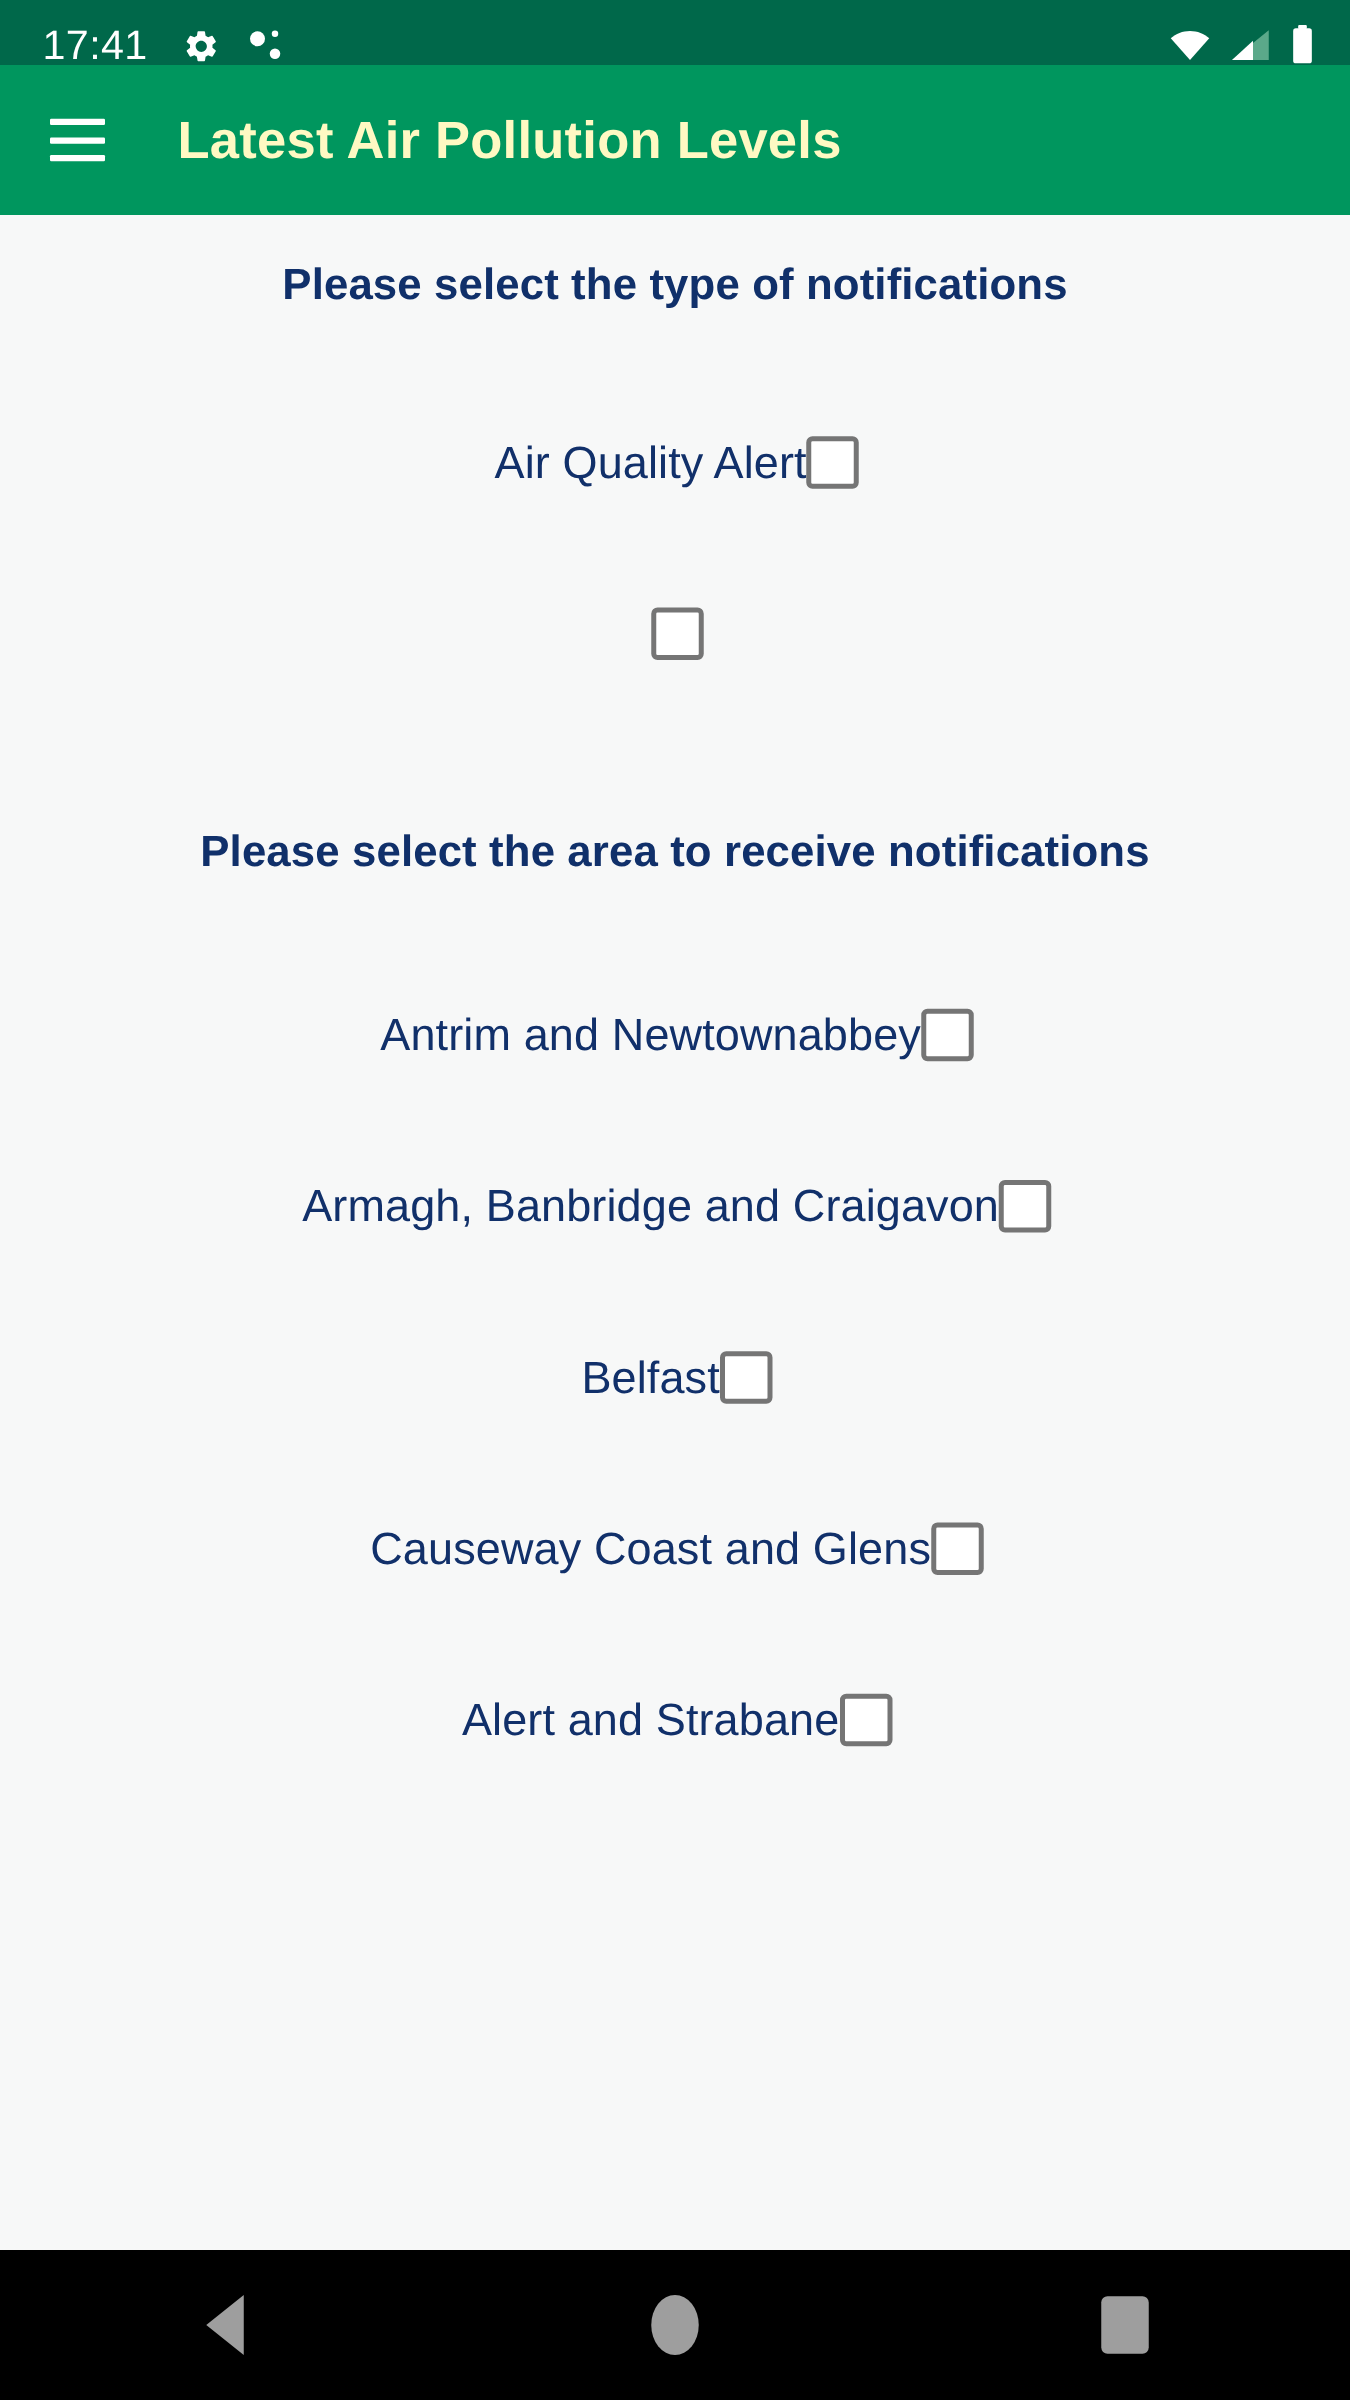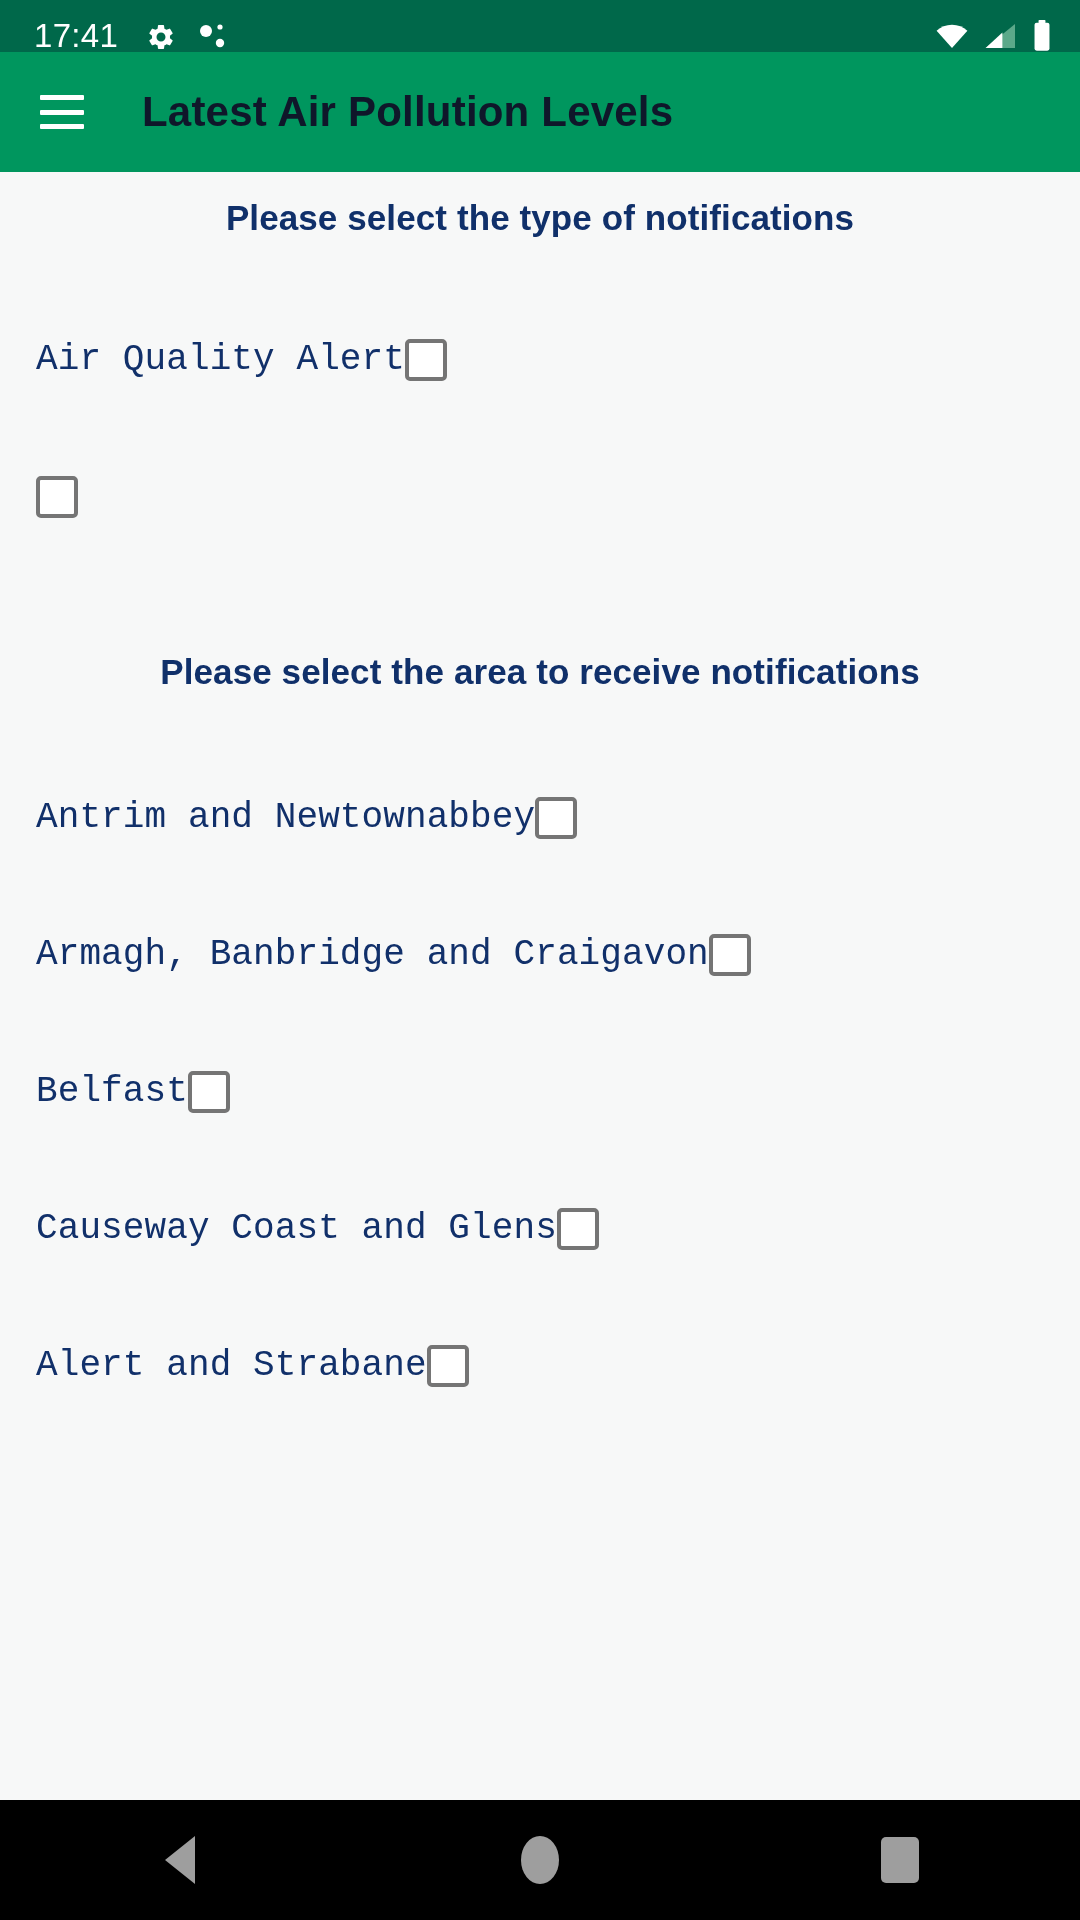--- a/index.html
+++ b/index.html
@@ -63,21 +63,21 @@
     flex: 0 0 auto;
   }
   .hamburger span {
     display: block;
     height: 5px;
     width: 100%;
     background: #ffffff;
     border-radius: 1px;
   }
   .app-title {
-    color: #0f172a;
+    color: #fef9c3;
     font-size: 42px;
     font-weight: 700;
     margin-left: 58px;
     letter-spacing: 0.2px;
     white-space: nowrap;
   }
 
   
   .content {
     position: absolute;
@@ -90,30 +90,29 @@
   }
 
   .section-heading {
     text-align: center;
     color: #10306a;
     font-size: 35px;
     font-weight: 700;
     letter-spacing: 0.1px;
     white-space: nowrap;
   }
-  .heading-one { padding-top: 26px; }
+  .heading-one { padding-top: 36px; }
   .heading-two { padding-top: 87px; }
 
   .option-row {
     display: flex;
     align-items: center;
-    justify-content: flex-start;
+    justify-content: center;
     padding: 0 33px 0 36px;
     height: 137px;
-    font-family: Liberation Mono, monospace;
   }
   .option-row.first-type { margin-top: 53px; }
   .option-row.first-area { margin-top: 57px; }
 
   .option-label {
     color: #11306a;
     font-size: 36px;
     font-weight: 400;
     letter-spacing: 0.1px;
     white-space: nowrap;

